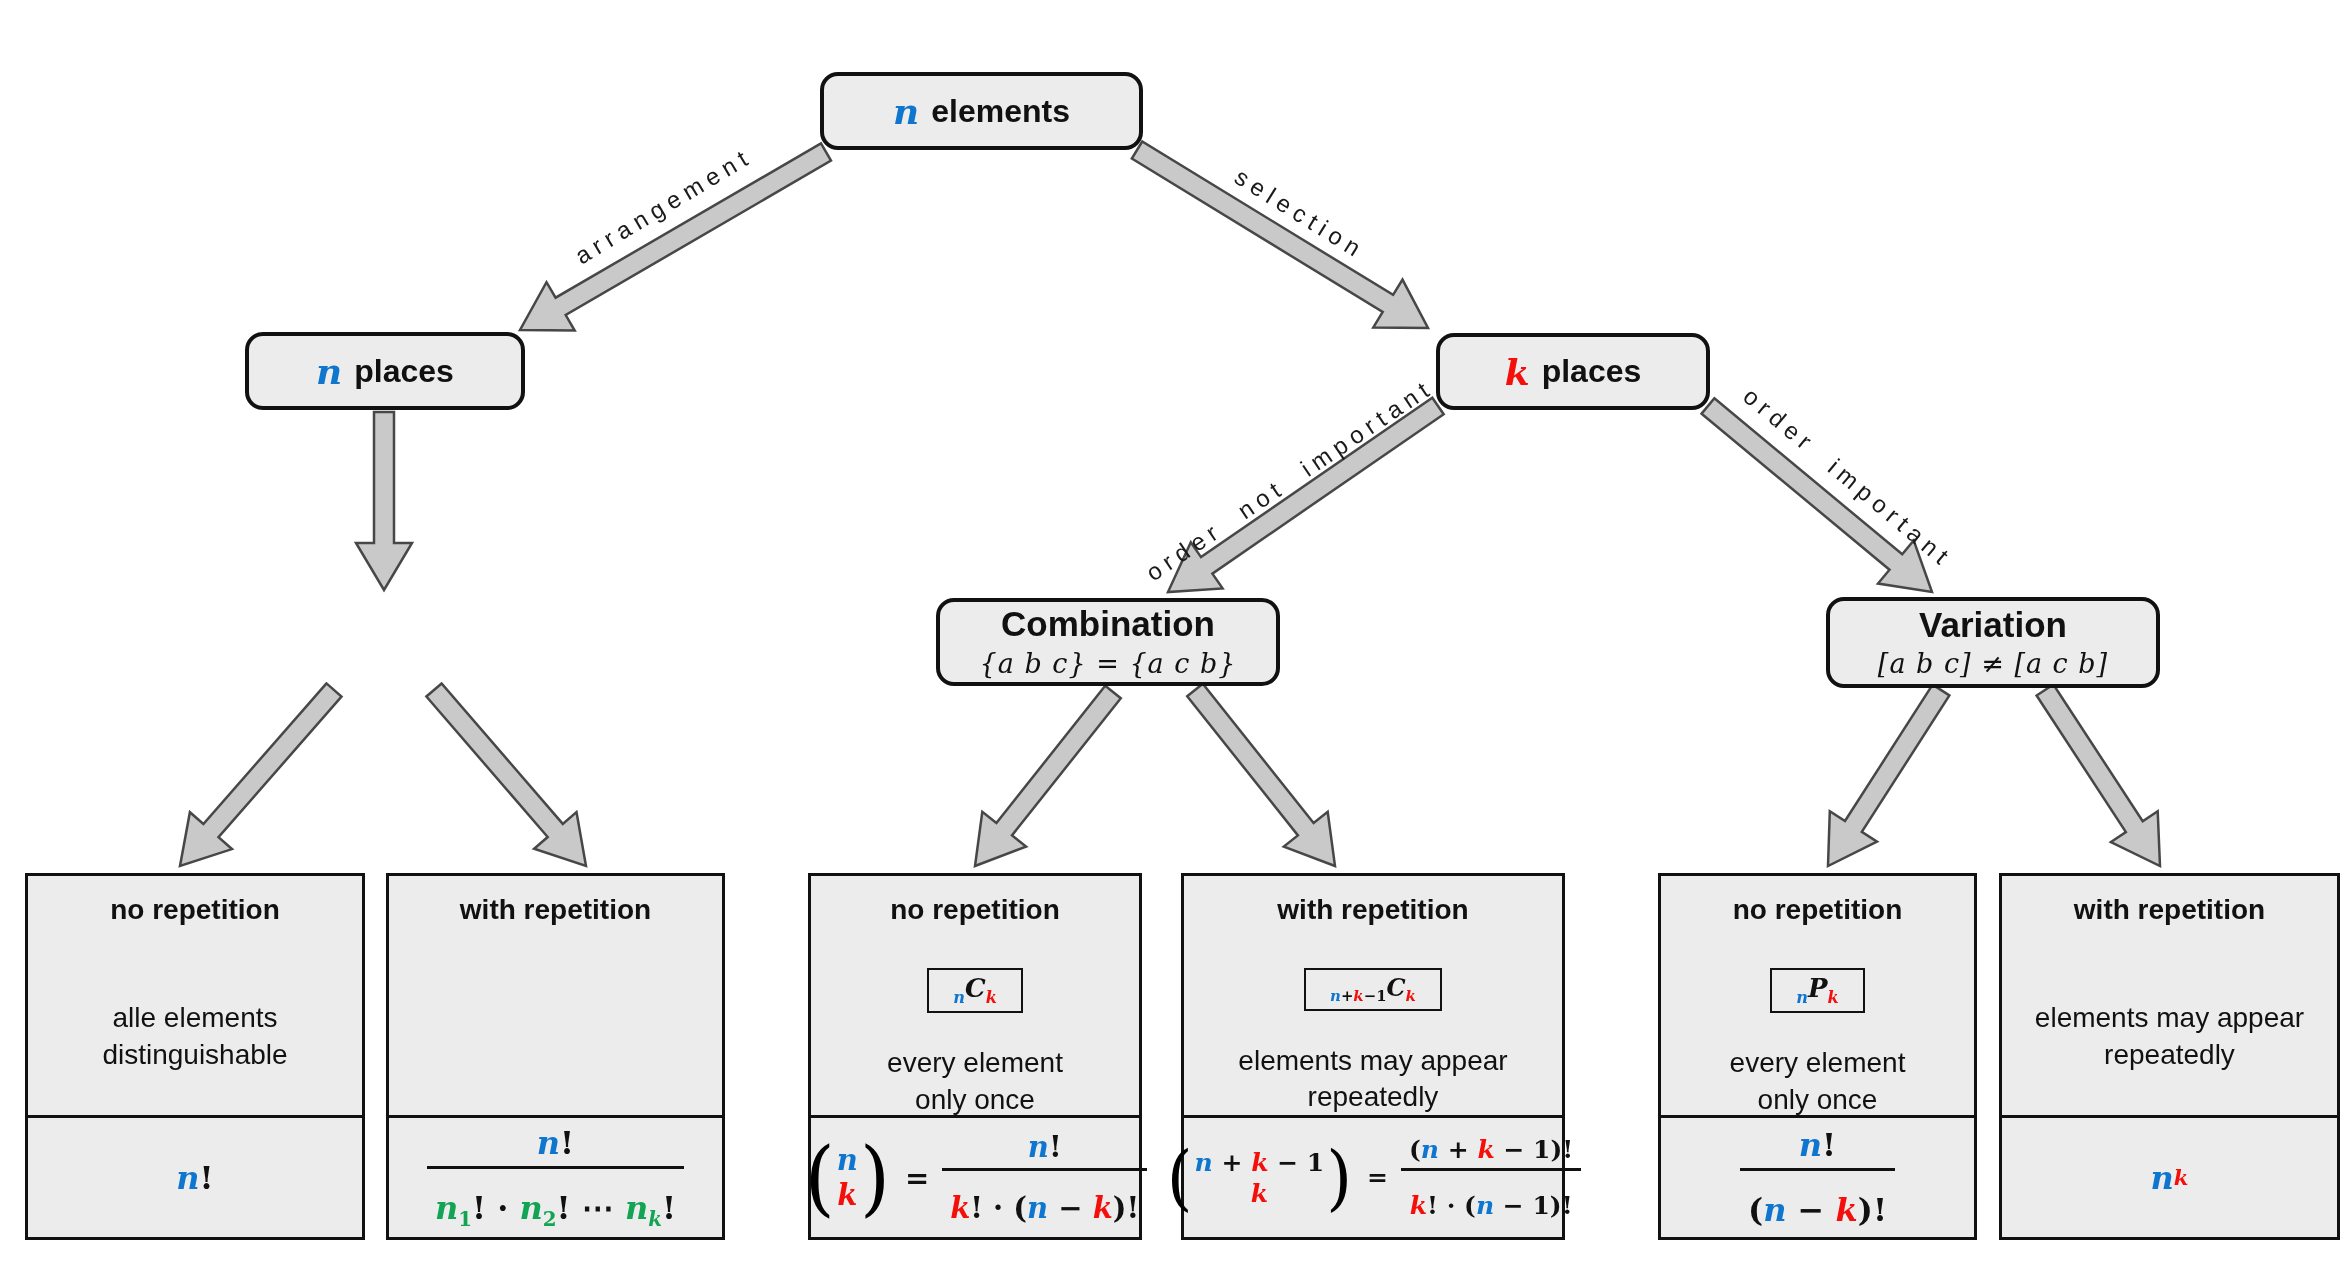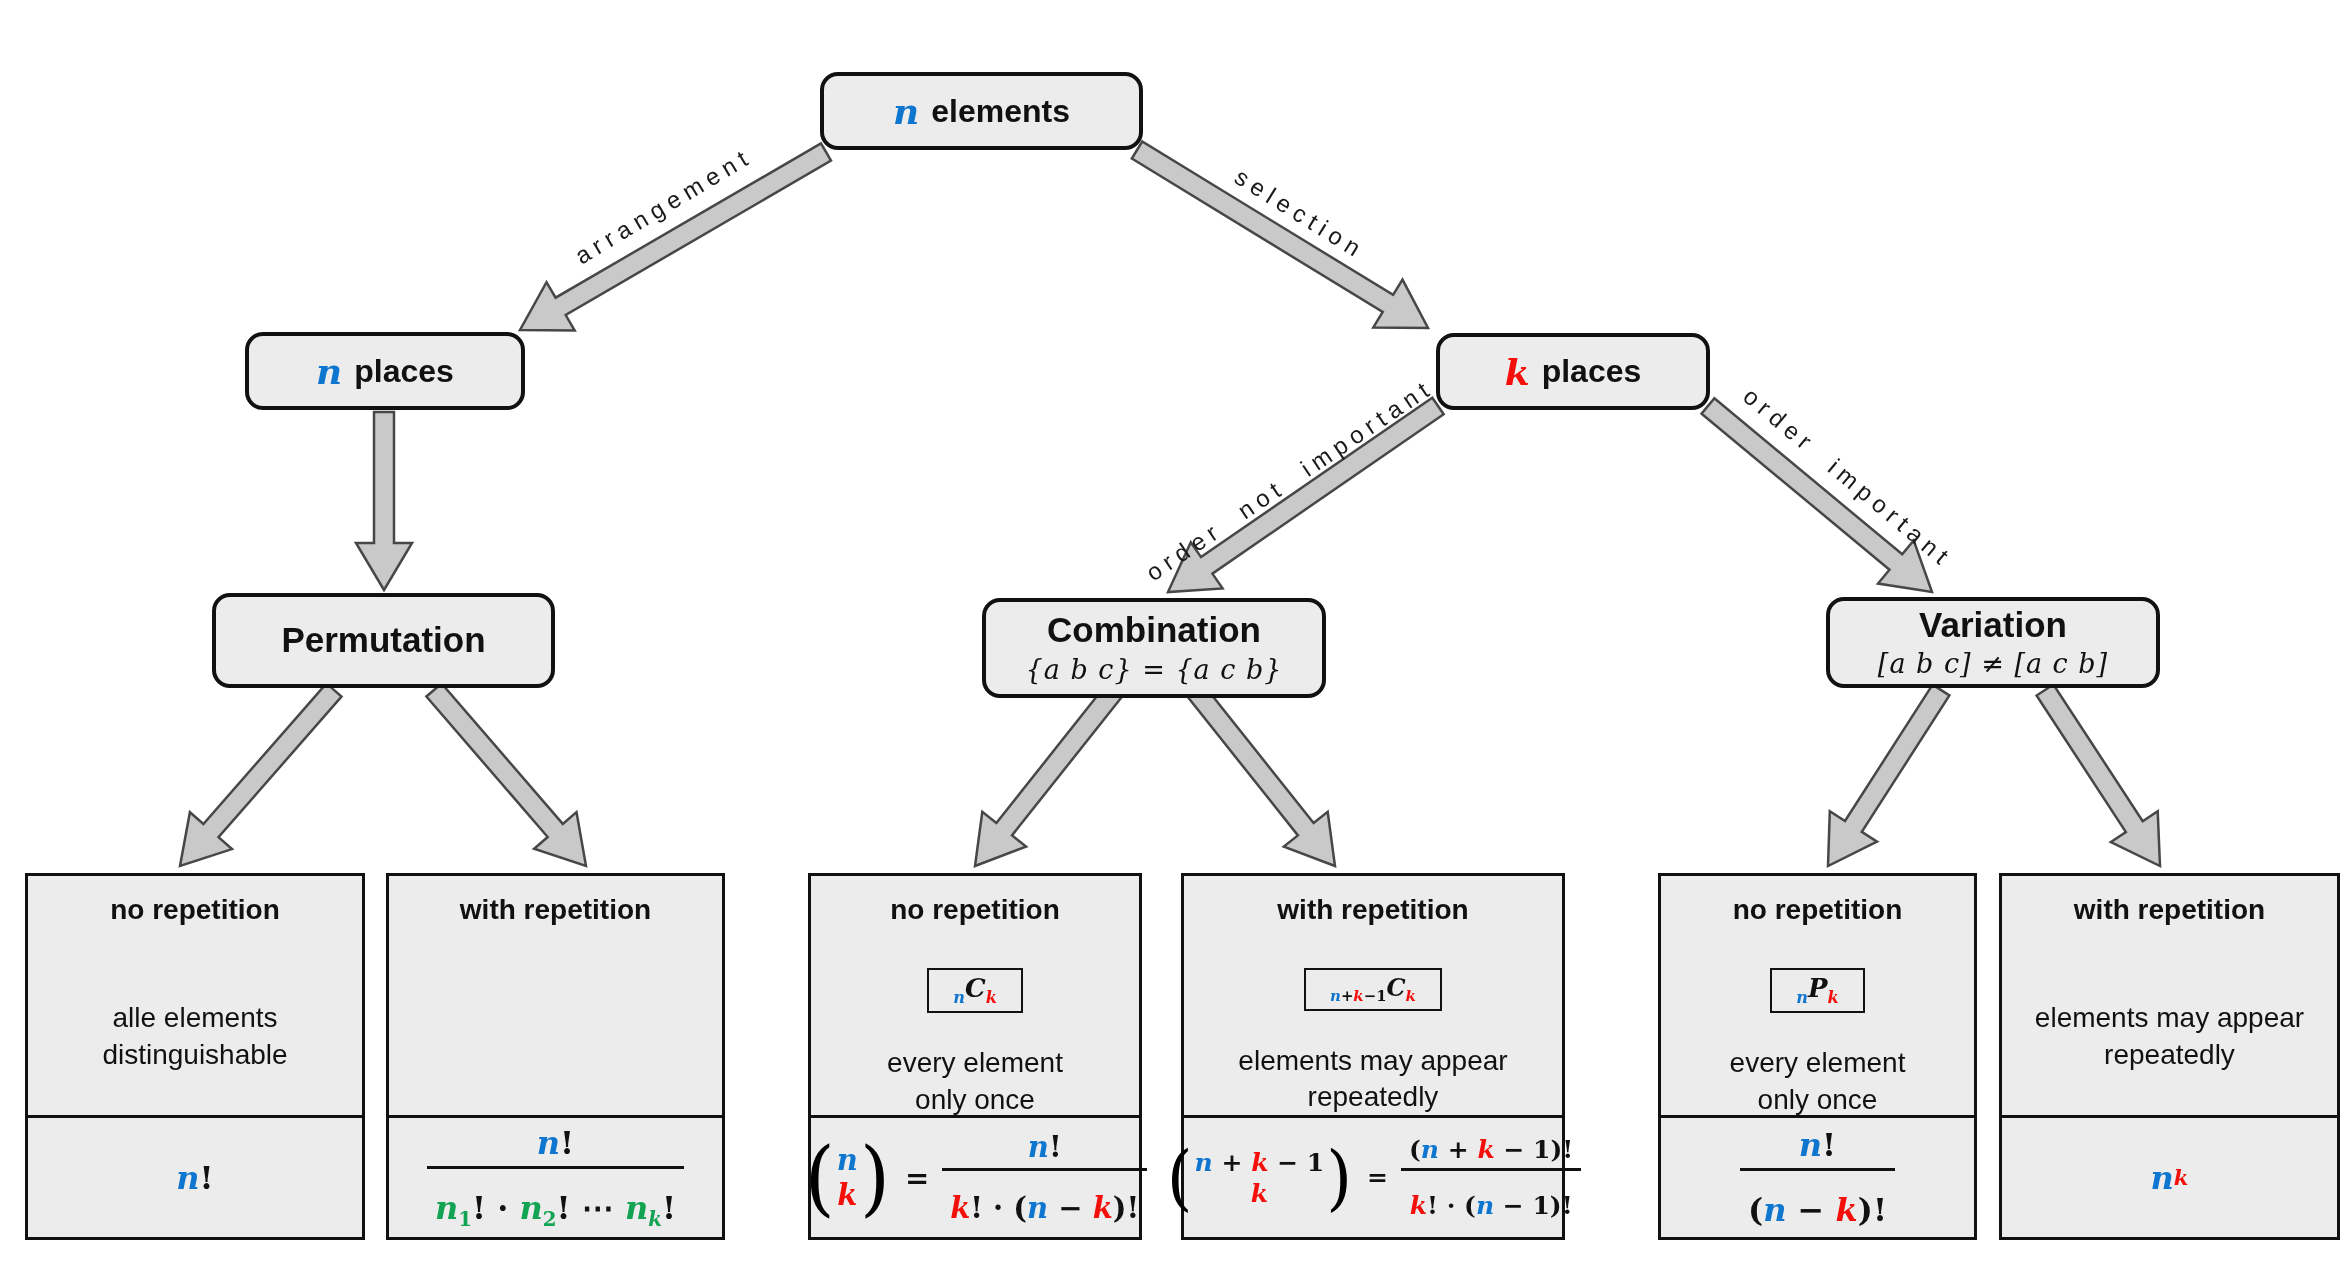--- a/index.html
+++ b/index.html
@@ -88,25 +88,22 @@
   <div class="node" style="left:245px;top:332px;width:280px;height:78px">
     <span class="nvar c-blue">n</span>
     <span class="nlabel">places</span>
   </div>
 
   <div class="node" style="left:1436px;top:333px;width:274px;height:77px">
     <span class="nvar c-red">k</span>
     <span class="nlabel">places</span>
   </div>
 
-  <div class="node" style="left:212px;top:593px;width:343px;height:95px">
-    <span class="ntitle">Permutation</span>
-  </div>
-
-  <div class="node col" style="left:982px;top:598px;width:344px;height:100px">
+
+  <div class="node col" style="left:936px;top:598px;width:344px;height:88px">
     <span class="ntitle">Combination</span>
     <span class="subtitle">{a b c} = {a c b}</span>
   </div>
 
   <div class="node col" style="left:1826px;top:597px;width:334px;height:91px">
     <span class="ntitle">Variation</span>
     <span class="subtitle">[a b c] ≠ [a c b]</span>
   </div>
 
   <div class="leaf" style="left:25px;width:340px">

